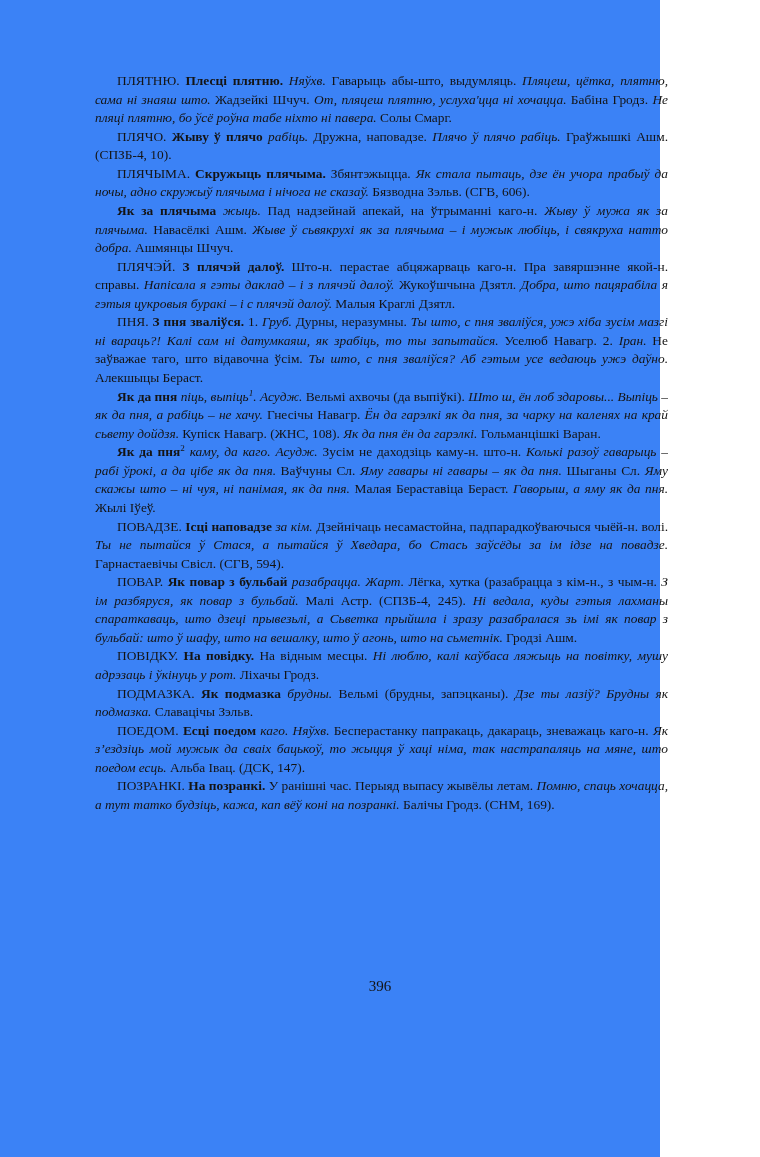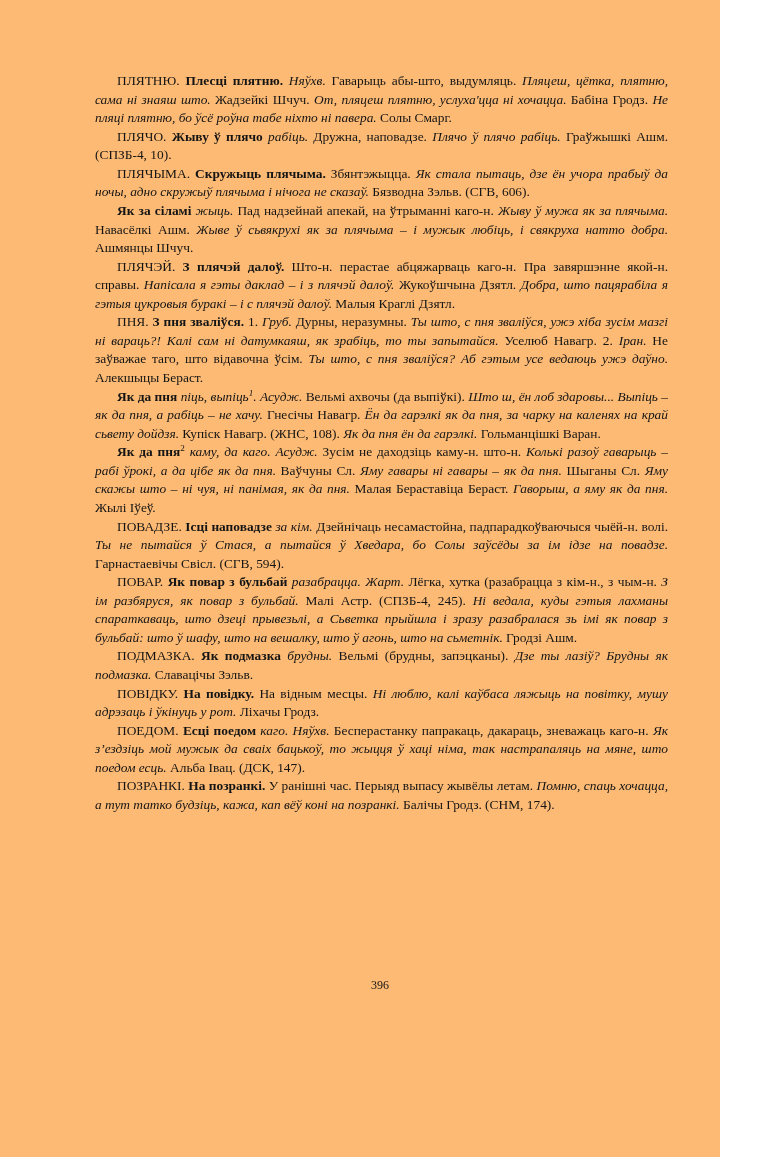--- a/index.html
+++ b/index.html
@@ -9,23 +9,23 @@
   body {
     width: 760px;
     height: 1157px;
     background: #ffffff;
     font-family: "Liberation Serif", "DejaVu Serif", serif;
     color: #141414;
     overflow: hidden;
   }
   .page {
     position: relative;
-    width: 720px;
+    width: 660px;
     height: 1157px;
-    background: #fdba74;
+    background: #3b82f6;
   }
   .text-block {
     position: absolute;
     left: 95px;
     top: 72px;
     width: 573px;
     font-size: 13.4px;
     line-height: 1.385;
     text-align: justify;
     text-justify: inter-word;
@@ -57,41 +57,41 @@
     font-size: 0.68em;
     vertical-align: super;
     line-height: 0;
   }
   .folio {
     position: absolute;
     top: 978px;
     left: 0;
     width: 760px;
     text-align: center;
-    font-size: 12px;
+    font-size: 15px;
     font-family: "Liberation Serif", "DejaVu Serif", serif;
   }
 </style>
 </head>
 <body>
 
 <div class="page">
 
   <div class="text-block" id="body-text">
       <p class="entry"><span class="hw">ПЛЯТНЮ.</span><span class="ph"> Плесці плятню.</span><span class="it"> Няўхв.</span><span class="rn"> Гаварыць абы-што, выдумляць.</span><span class="it"> Пляцеш, цётка, плятню, сама ні знаяш што.</span><span class="rn"> Жадзейкі Шчуч.</span><span class="it"> От, пляцеш плятню, услухаʹцца ні хочацца.</span><span class="rn"> Бабіна Гродз.</span><span class="it"> Не пляці плятню, бо ўсё роўна табе ніхто ні павера.</span><span class="rn"> Солы Смарг.</span></p>
       <p class="entry"><span class="hw">ПЛЯЧО.</span><span class="ph"> Жыву ў плячо</span><span class="it"> рабіць.</span><span class="rn"> Дружна, наповадзе.</span><span class="it"> Плячо ў плячо рабіць.</span><span class="rn"> Граўжышкі Ашм. (СПЗБ-4, 10).</span></p>
       <p class="entry"><span class="hw">ПЛЯЧЫМА.</span><span class="ph"> Скружыць плячыма.</span><span class="rn"> Збянтэжыцца.</span><span class="it"> Як стала пытаць, дзе ён учора прабыў да ночы, адно скружыў плячыма і нічога не сказаў.</span><span class="rn"> Бязводна Зэльв. (СГВ, 606).</span></p>
-      <p class="entry"><span class="ph">Як за сіламі</span><span class="it"> жыць.</span><span class="rn"> Пад надзейнай апекай, на ўтрыманні каго-н.</span><span class="it"> Жыву ў мужа як за плячыма.</span><span class="rn"> Навасёлкі Ашм.</span><span class="it"> Жыве ў сьвякрухі як за плячыма – і мужык любіць, і свякруха натто добра.</span><span class="rn"> Ашмянцы Шчуч.</span></p>
+      <p class="entry"><span class="ph">Як за плячыма</span><span class="it"> жыць.</span><span class="rn"> Пад надзейнай апекай, на ўтрыманні каго-н.</span><span class="it"> Жыву ў мужа як за плячыма.</span><span class="rn"> Навасёлкі Ашм.</span><span class="it"> Жыве ў сьвякрухі як за плячыма – і мужык любіць, і свякруха натто добра.</span><span class="rn"> Ашмянцы Шчуч.</span></p>
       <p class="entry"><span class="hw">ПЛЯЧЭЙ.</span><span class="ph"> З плячэй далоў.</span><span class="rn"> Што-н. перастае абцяжарваць каго-н. Пра завяршэнне якой-н. справы.</span><span class="it"> Напісала я гэты даклад – і з плячэй далоў.</span><span class="rn"> Жукоўшчына Дзятл.</span><span class="it"> Добра, што пацярабіла я гэтыя цукровыя буракі – і с плячэй далоў.</span><span class="rn"> Малыя Краглі Дзятл.</span></p>
       <p class="entry"><span class="hw">ПНЯ.</span><span class="ph"> З пня зваліўся.</span><span class="rn"> 1.</span><span class="it"> Груб.</span><span class="rn"> Дурны, неразумны.</span><span class="it"> Ты што, с пня зваліўся, ужэ хіба зусім мазгі ні вараць?! Калі сам ні датумкаяш, як зрабіць, то ты запытайся.</span><span class="rn"> Уселюб Навагр. 2.</span><span class="it"> Іран.</span><span class="rn"> Не заўважае таго, што відавочна ўсім.</span><span class="it"> Ты што, с пня зваліўся? Аб гэтым усе ведаюць ужэ даўно.</span><span class="rn"> Алекшыцы Бераст.</span></p>
       <p class="entry"><span class="ph">Як да пня</span><span class="it"> піць, выпіць</span><sup class="it">1</sup><span class="it">. Асудж.</span><span class="rn"> Вельмі ахвочы (да выпіўкі).</span><span class="it"> Што ш, ён лоб здаровы... Выпіць – як да пня, а рабіць – не хачу.</span><span class="rn"> Гнесічы Навагр.</span><span class="it"> Ён да гарэлкі як да пня, за чарку на каленях на край сьвету дойдзя.</span><span class="rn"> Купіск Навагр. (ЖНС, 108).</span><span class="it"> Як да пня ён да гарэлкі.</span><span class="rn"> Гольманцішкі Варан.</span></p>
       <p class="entry"><span class="ph">Як да пня</span><sup>2</sup><span class="it"> каму, да каго.</span><span class="it"> Асудж.</span><span class="rn"> Зусім не даходзіць каму-н. што-н.</span><span class="it"> Колькі разоў гаварыць – рабі ўрокі, а да цібе як да пня.</span><span class="rn"> Ваўчуны Сл.</span><span class="it"> Яму гавары ні гавары – як да пня.</span><span class="rn"> Шыганы Сл.</span><span class="it"> Яму скажы што –  ні чуя, ні панімая, як да пня.</span><span class="rn"> Малая Бераставіца Бераст.</span><span class="it"> Гаворыш, а яму як да пня.</span><span class="rn"> Жылі Іўеў.</span></p>
-      <p class="entry"><span class="hw">ПОВАДЗЕ.</span><span class="ph"> Ісці наповадзе</span><span class="it"> за кім.</span><span class="rn"> Дзейнічаць несамастойна, падпарадкоўваючыся чыёй-н. волі.</span><span class="it"> Ты не пытайся ў Стася, а пытайся ў Хведара, бо Солы заўсёды за ім ідзе на повадзе.</span><span class="rn"> Гарнастаевічы Свісл. (СГВ, 594).</span></p>
+      <p class="entry"><span class="hw">ПОВАДЗЕ.</span><span class="ph"> Ісці наповадзе</span><span class="it"> за кім.</span><span class="rn"> Дзейнічаць несамастойна, падпарадкоўваючыся чыёй-н. волі.</span><span class="it"> Ты не пытайся ў Стася, а пытайся ў Хведара, бо Стась заўсёды за ім ідзе на повадзе.</span><span class="rn"> Гарнастаевічы Свісл. (СГВ, 594).</span></p>
       <p class="entry"><span class="hw">ПОВАР.</span><span class="ph"> Як повар з бульбай</span><span class="it"> разабрацца.</span><span class="it"> Жарт.</span><span class="rn"> Лёгка, хутка (разабрацца з кім-н., з чым-н.</span><span class="it"> З ім разбяруся, як повар з бульбай.</span><span class="rn"> Малі Астр. (СПЗБ-4, 245).</span><span class="it"> Ні ведала, куды гэтыя лахманы спараткаваць, што дзеці прывезьлі, а Сьветка прыйшла і зразу разабралася зь імі як повар з бульбай: што ў шафу, што на вешалку, што ў агонь, што на сьметнік.</span><span class="rn"> Гродзі Ашм.</span></p>
+      <p class="entry"><span class="hw">ПОВІДКУ.</span><span class="ph"> На повідку.</span><span class="rn"> На відным месцы.</span><span class="it"> Ні  люблю, калі каўбаса ляжыць на повітку, мушу адрэзаць і ўкінуць у рот.</span><span class="rn"> Ліхачы Гродз.</span></p>
       <p class="entry"><span class="hw">ПОДМАЗКА.</span><span class="ph"> Як подмазка</span><span class="it"> брудны.</span><span class="rn"> Вельмі (брудны, запэцканы).</span><span class="it"> Дзе ты лазіў? Брудны як подмазка.</span><span class="rn"> Славацічы Зэльв.</span></p>
-      <p class="entry"><span class="hw">ПОВІДКУ.</span><span class="ph"> На повідку.</span><span class="rn"> На відным месцы.</span><span class="it"> Ні  люблю, калі каўбаса ляжыць на повітку, мушу адрэзаць і ўкінуць у рот.</span><span class="rn"> Ліхачы Гродз.</span></p>
       <p class="entry"><span class="hw">ПОЕДОМ.</span><span class="ph"> Есці поедом</span><span class="it"> каго.</span><span class="it"> Няўхв.</span><span class="rn"> Бесперастанку папракаць, дакараць, зневажаць каго-н.</span><span class="it"> Як з’ездзіць мой мужык да сваіх бацькоў, то жыцця ў хаці німа, так настрапаляць на мяне, што поедом есць.</span><span class="rn"> Альба Івац. (ДСК, 147).</span></p>
-      <p class="entry"><span class="hw">ПОЗРАНКІ.</span><span class="ph"> На позранкі.</span><span class="rn"> У ранішні час. Перыяд выпасу жывёлы летам.</span><span class="it"> Помню, спаць хочацца, а тут татко будзіць, кажа, кап вёў коні на позранкі.</span><span class="rn"> Балічы Гродз. (СНМ, 174).</span></p>
+      <p class="entry"><span class="hw">ПОЗРАНКІ.</span><span class="ph"> На позранкі.</span><span class="rn"> У ранішні час. Перыяд выпасу жывёлы летам.</span><span class="it"> Помню, спаць хочацца, а тут татко будзіць, кажа, кап вёў коні на позранкі.</span><span class="rn"> Балічы Гродз. (СНМ, 169).</span></p>
     </div>
 
   <div class="folio">396</div>
 
 </div>
 
 </body></html>

